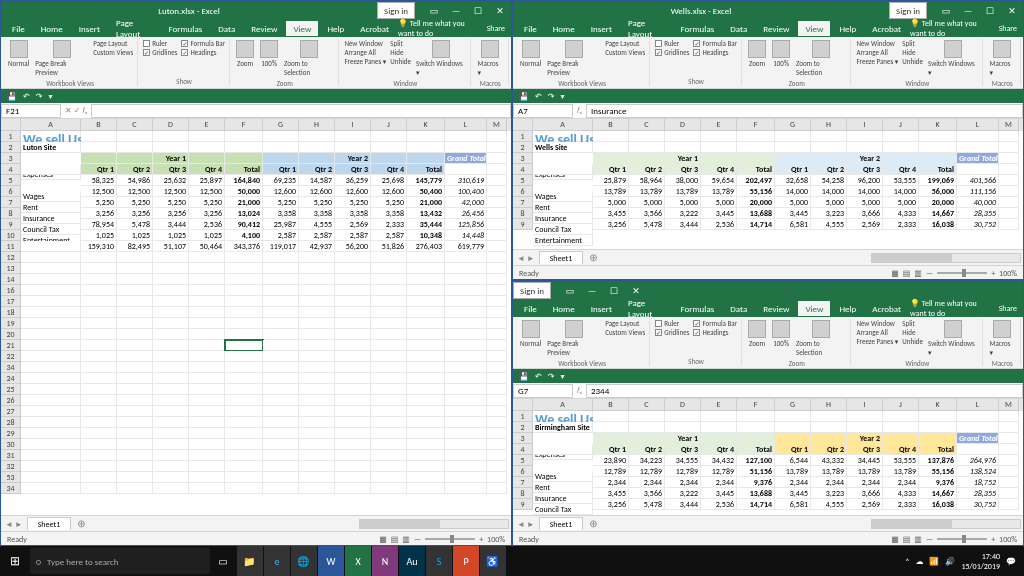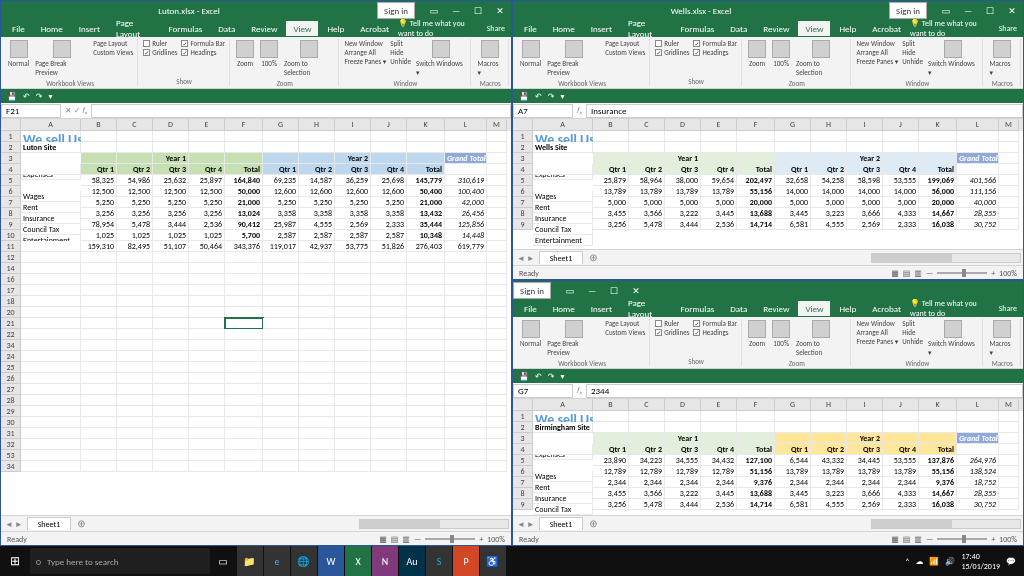--- a/index.html
+++ b/index.html
@@ -64,21 +64,21 @@
   .status-right { margin-left: auto; display: flex; gap: 4px; align-items: center; }
   .zoom-slider { width: 50px; height: 2px; background: #aaa; position: relative; }
   .zoom-slider::after { content: ""; position: absolute; width: 4px; height: 8px; background: #888; left: 50%; top: -3px; }
   .taskbar { position: absolute; bottom: 0; left: 0; width: 1024px; height: 30px; background: #101010; display: flex; align-items: center; }
   .start-btn { width: 30px; height: 30px; display: flex; align-items: center; justify-content: center; color: #fff; font-size: 12px; }
   .search-box { display: flex; align-items: center; background: #1f1f1f; height: 26px; width: 180px; border-radius: 2px; padding: 0 6px; gap: 6px; color: #aaa; font-size: 9px; }
   .tb-icons { display: flex; gap: 1px; }
   .tb-icon { width: 26px; height: 30px; display: flex; align-items: center; justify-content: center; font-size: 10px; color: #fff; }
   .tb-icon.app { background: #333; }
   .tray { margin-left: auto; display: flex; gap: 6px; align-items: center; color: #fff; font-size: 8px; padding-right: 8px; }
-  .tray .clock { line-height: 10px; }
+  .tray .clock { text-align: right; line-height: 10px; }
 </style>
 </head>
 <body>
 
 <div class="excel-window w1">
   <div class="title-bar">
     <span class="title-text">Luton.xlsx - Excel</span>
     <div class="title-right">
       <span class="signin">Sign in</span>
       <span class="sys-btn">▭</span>
@@ -389,40 +389,40 @@
           <div class="cell  ital" style="width:42px">125,856</div>
           <div class="cell " style="width:20px"></div>
         </div>
         <div class="data-row">
           <div class="row-h">10</div>
           <div class="cell text" style="width:60px">Advertising</div>
           <div class="cell  " style="width:36px">1,025</div>
           <div class="cell  " style="width:36px">1,025</div>
           <div class="cell  " style="width:36px">1,025</div>
           <div class="cell  " style="width:36px">1,025</div>
-          <div class="cell bold " style="width:38px">5,700</div>
+          <div class="cell bold " style="width:38px">4,100</div>
           <div class="cell  " style="width:36px">2,587</div>
           <div class="cell  " style="width:36px">2,587</div>
           <div class="cell  " style="width:36px">2,587</div>
           <div class="cell  " style="width:36px">2,587</div>
           <div class="cell bold " style="width:38px">10,348</div>
           <div class="cell  ital" style="width:42px">14,448</div>
           <div class="cell " style="width:20px"></div>
         </div>
         <div class="data-row">
           <div class="row-h">11</div>
           <div class="cell " style="width:60px"></div>
           <div class="cell " style="width:36px">159,310</div>
           <div class="cell " style="width:36px">82,495</div>
           <div class="cell " style="width:36px">51,107</div>
           <div class="cell " style="width:36px">50,464</div>
           <div class="cell " style="width:38px">343,376</div>
           <div class="cell " style="width:36px">119,017</div>
           <div class="cell " style="width:36px">42,937</div>
-          <div class="cell " style="width:36px">53,775</div>
+          <div class="cell " style="width:36px">56,200</div>
           <div class="cell " style="width:36px">51,826</div>
           <div class="cell " style="width:38px">276,403</div>
           <div class="cell " style="width:42px">619,779</div>
           <div class="cell " style="width:20px"></div>
         </div>
         <div class="data-row">
           <div class="row-h">12</div>
           <div class="cell " style="width:60px"></div>
           <div class="cell " style="width:36px"></div>
           <div class="cell " style="width:36px"></div>
@@ -431,20 +431,36 @@
           <div class="cell " style="width:38px"></div>
           <div class="cell " style="width:36px"></div>
           <div class="cell " style="width:36px"></div>
           <div class="cell " style="width:36px"></div>
           <div class="cell " style="width:36px"></div>
           <div class="cell " style="width:38px"></div>
           <div class="cell " style="width:42px"></div>
           <div class="cell " style="width:20px"></div>
         </div>
         <div class="data-row">
+          <div class="row-h">13</div>
+          <div class="cell " style="width:60px"></div>
+          <div class="cell " style="width:36px"></div>
+          <div class="cell " style="width:36px"></div>
+          <div class="cell " style="width:36px"></div>
+          <div class="cell " style="width:36px"></div>
+          <div class="cell " style="width:38px"></div>
+          <div class="cell " style="width:36px"></div>
+          <div class="cell " style="width:36px"></div>
+          <div class="cell " style="width:36px"></div>
+          <div class="cell " style="width:36px"></div>
+          <div class="cell " style="width:38px"></div>
+          <div class="cell " style="width:42px"></div>
+          <div class="cell " style="width:20px"></div>
+        </div>
+        <div class="data-row">
           <div class="row-h">14</div>
           <div class="cell " style="width:60px"></div>
           <div class="cell " style="width:36px"></div>
           <div class="cell " style="width:36px"></div>
           <div class="cell " style="width:36px"></div>
           <div class="cell " style="width:36px"></div>
           <div class="cell " style="width:38px"></div>
           <div class="cell " style="width:36px"></div>
           <div class="cell " style="width:36px"></div>
           <div class="cell " style="width:36px"></div>
@@ -480,20 +496,36 @@
           <div class="cell " style="width:36px"></div>
           <div class="cell " style="width:36px"></div>
           <div class="cell " style="width:36px"></div>
           <div class="cell " style="width:36px"></div>
           <div class="cell " style="width:38px"></div>
           <div class="cell " style="width:42px"></div>
           <div class="cell " style="width:20px"></div>
         </div>
         <div class="data-row">
           <div class="row-h">18</div>
+          <div class="cell " style="width:60px"></div>
+          <div class="cell " style="width:36px"></div>
+          <div class="cell " style="width:36px"></div>
+          <div class="cell " style="width:36px"></div>
+          <div class="cell " style="width:36px"></div>
+          <div class="cell " style="width:38px"></div>
+          <div class="cell " style="width:36px"></div>
+          <div class="cell " style="width:36px"></div>
+          <div class="cell " style="width:36px"></div>
+          <div class="cell " style="width:36px"></div>
+          <div class="cell " style="width:38px"></div>
+          <div class="cell " style="width:42px"></div>
+          <div class="cell " style="width:20px"></div>
+        </div>
+        <div class="data-row">
+          <div class="row-h">19</div>
           <div class="cell " style="width:60px"></div>
           <div class="cell " style="width:36px"></div>
           <div class="cell " style="width:36px"></div>
           <div class="cell " style="width:36px"></div>
           <div class="cell " style="width:36px"></div>
           <div class="cell " style="width:38px"></div>
           <div class="cell " style="width:36px"></div>
           <div class="cell " style="width:36px"></div>
           <div class="cell " style="width:36px"></div>
           <div class="cell " style="width:36px"></div>
@@ -1001,21 +1033,21 @@
         <div class="data-row">
           <div class="row-h">5</div>
           <div class="cell text" style="width:60px">Wages</div>
           <div class="cell  " style="width:36px">25,879</div>
           <div class="cell  " style="width:36px">58,964</div>
           <div class="cell  " style="width:36px">38,000</div>
           <div class="cell  " style="width:36px">59,654</div>
           <div class="cell bold " style="width:38px">202,497</div>
           <div class="cell  " style="width:36px">32,658</div>
           <div class="cell  " style="width:36px">54,258</div>
-          <div class="cell  " style="width:36px">58,598</div>
+          <div class="cell  " style="width:36px">96,200</div>
           <div class="cell  " style="width:36px">53,555</div>
           <div class="cell bold " style="width:38px">199,069</div>
           <div class="cell  ital" style="width:42px">401,566</div>
           <div class="cell " style="width:20px"></div>
         </div>
         <div class="data-row">
           <div class="row-h">6</div>
           <div class="cell text" style="width:60px">Rent</div>
           <div class="cell  " style="width:36px">13,789</div>
           <div class="cell  " style="width:36px">13,789</div>

